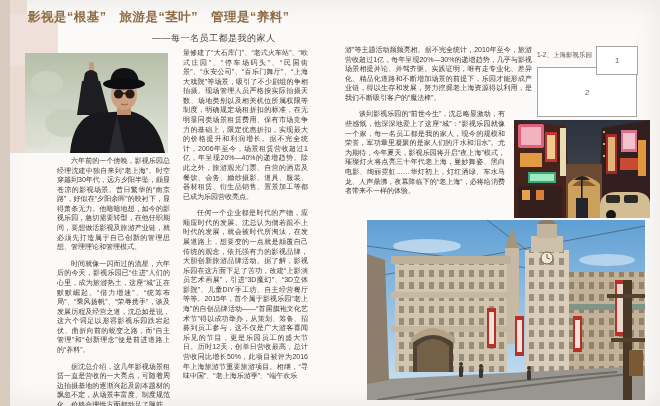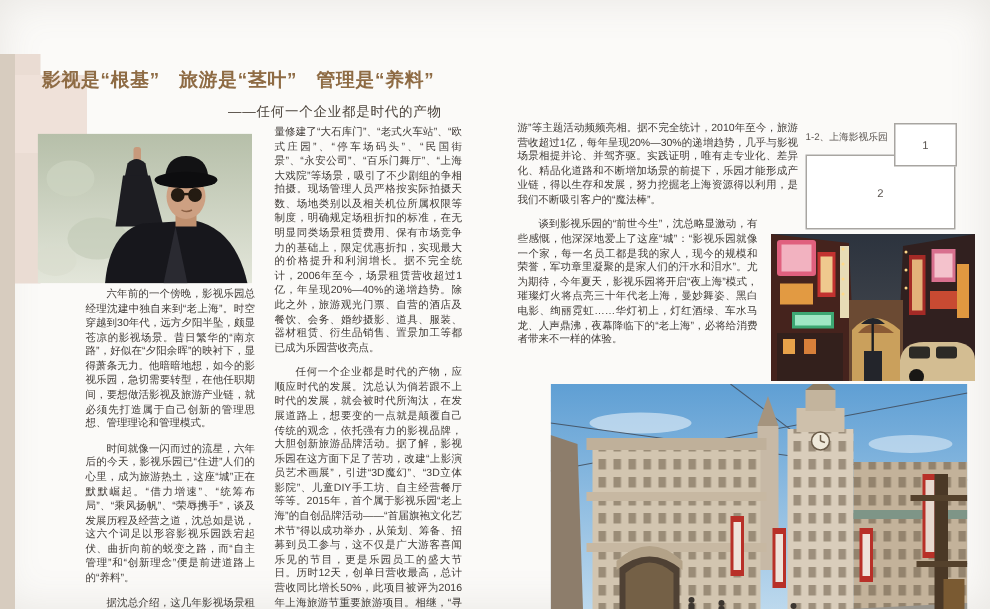--- a/index.html
+++ b/index.html
@@ -2,21 +2,21 @@
 <html><head>
 <meta charset="utf-8">
 <style>
   html,body{margin:0;padding:0;background:#e9e7e4;}
   #stage{
     position:relative;width:660px;height:406px;margin:0 auto;
     background:#fbfaf8;overflow:hidden;
     font-family:"Liberation Sans",sans-serif;
     box-shadow:inset 0 0 28px rgba(120,110,100,.14);
   }
-  .abs{position:absolute;margin-top:36px;}
+  .abs{position:absolute;}
   
   .strip{left:0;top:0;width:10px;height:406px;background:#d7ccbf;}
   .blush-tall{left:10px;top:0;width:17px;height:153px;background:#eadcd3;}
   .blush-title{left:10px;top:14px;width:48px;height:52px;background:#efe1d9;}
   
   .title{
     left:28px;top:9px;width:300px;
     font-size:12.5px;font-weight:bold;color:#8e6b44;
     letter-spacing:.5px;white-space:nowrap;
   }
@@ -41,21 +41,21 @@
 </head>
 <body>
 
 <div id="stage">
 
   <div class="abs strip"></div>
   <div class="abs blush-tall"></div>
   <div class="abs blush-title"></div>
 
   <div class="abs title">影视是“根基”　旅游是“茎叶”　管理是“养料”</div>
-  <div class="abs subtitle">——任何一个企业都是时代的产物</div>
+  <div class="abs subtitle">——每一名员工都是我的家人</div>
 
   <div class="abs photo" style="left:25px;top:53px;width:143px;height:100px;">
     <svg width="143" height="100" viewBox="0 0 143 100" xmlns="http://www.w3.org/2000/svg">
       <defs>
         <linearGradient id="pbg" x1="0" y1="0" x2="0" y2="1">
           <stop offset="0" stop-color="#b6bfa9"></stop>
             <stop offset="1" stop-color="#e3e6da"></stop>
         </linearGradient>
       </defs>
       <rect width="143" height="100" fill="url(#pbg)"></rect>

